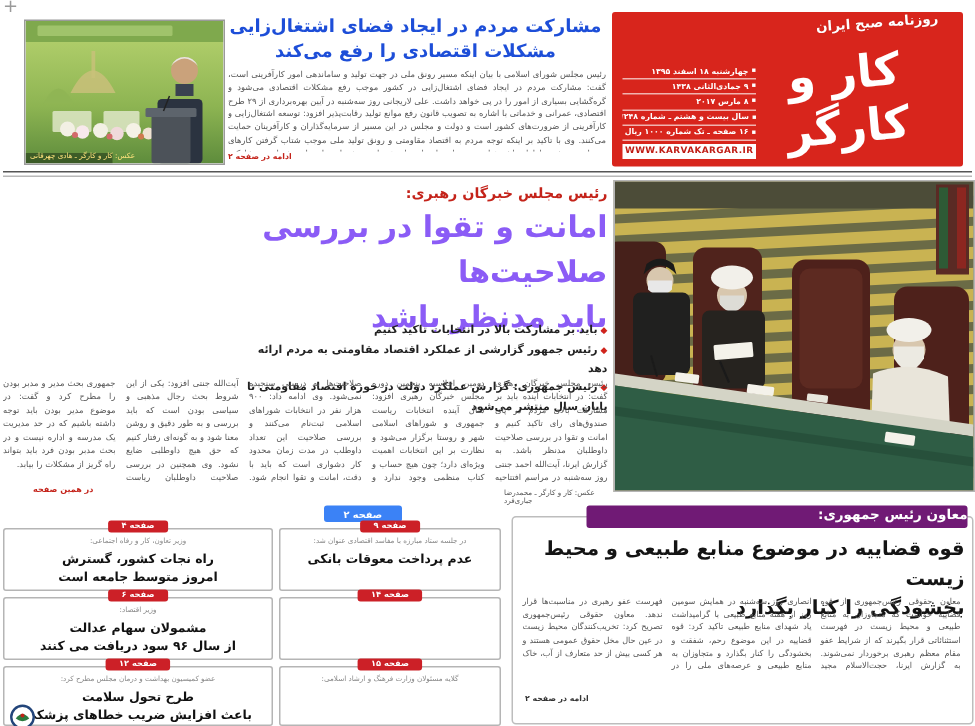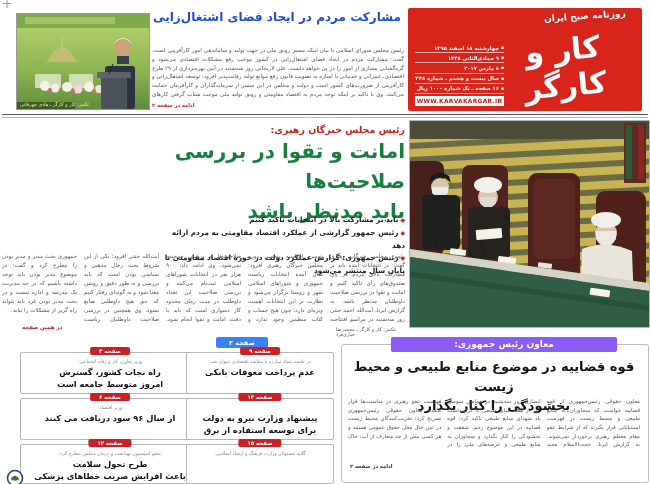--- a/index.html
+++ b/index.html
@@ -31,49 +31,49 @@
   .tl-body{left:152px;top:46px;width:252px;height:55px;font-size:5.6px;color:#555;
            text-align:justify;line-height:1.58;overflow:hidden;}
   .tl-more{left:152px;top:102px;font-size:5.2px;color:#c4231a;font-weight:bold;}
 
   .divider{left:2px;top:114px;width:646px;height:2px;border-top:1px solid #555;border-bottom:1px solid #b8b8b8;}
 
   
   .m-photo{left:409px;top:120px;width:239px;height:206px;border:1px solid #b5b5b5;overflow:hidden;background:#8a8a6a;}
   .m-caption{left:336px;top:327px;width:72px;font-size:4.8px;color:#555;text-align:left;}
   .m-kicker{left:155px;top:124px;width:250px;text-align:right;color:#c4231a;font-weight:bold;font-size:9.5px;}
-  .m-head{left:150px;top:136px;width:255px;text-align:right;color:#15803d;font-weight:bold;
+  .m-head{left:150px;top:136px;width:255px;text-align:right;color:#8b5cf6;font-weight:bold;
           font-size:20px;line-height:1.5;letter-spacing:-0.5px;}
   .m-bullets{left:158px;top:214px;width:247px;}
   .m-bullet{font-size:7.3px;font-weight:bold;color:#222;line-height:1.75;text-align:right;}
   .m-bullet .mk{color:#d0241c;font-size:6px;margin-left:2px;}
   .m-body{left:2px;top:252px;width:403px;height:72px;font-size:5.6px;color:#555;text-align:justify;
           line-height:1.6;column-count:5;column-gap:7px;overflow:hidden;}
   .m-more{left:22px;top:324px;font-size:5.4px;color:#c4231a;font-weight:bold;}
   .m-badge{left:216px;top:337px;background:#3b82f6;color:#fff;font-size:6.5px;font-weight:bold;
            padding:1.5px 13px;border-radius:2px;}
 
   
   .vp-box{left:341px;top:344px;width:306px;height:137px;border:1px solid #bdbdbd;border-radius:3px;background:#fff;}
-  .vp-banner{left:391px;top:337px;width:226px;height:15px;background:#8b5cf6;color:#fff;
-             font-size:9px;font-weight:bold;text-align:center;line-height:15px;border-radius:2px;z-index:2;}
-  .vp-head{left:345px;top:357px;width:298px;text-align:center;color:#141414;font-weight:bold;
+  .vp-banner{left:391px;top:337px;width:254px;height:15px;background:#701a75;color:#fff;
+             font-size:9px;font-weight:bold;line-height:15px;border-radius:2px;z-index:2;}
+  .vp-head{left:345px;top:357px;width:298px;text-align:right;color:#141414;font-weight:bold;
            font-size:13px;line-height:1.5;}
   .vp-body{left:348px;top:397px;width:292px;height:60px;font-size:5.4px;color:#555;text-align:justify;
            line-height:1.6;column-count:3;column-gap:6px;overflow:hidden;}
   .vp-more{left:350px;top:463px;font-size:5.2px;color:#333;font-weight:bold;}
 
   
   .brief{background:#fff;border:1px solid #b5b5b5;border-radius:2px;}
   .b-badge{position:absolute;top:-6px;left:50%;transform:translateX(-50%);background:#cc2027;color:#fff;
            font-size:5.5px;font-weight:bold;padding:1px 9px;border-radius:2px;white-space:nowrap;}
   .b-kicker{margin-top:6px;font-size:4.8px;color:#888;text-align:center;line-height:1.3;min-height:6px;}
   .b-head{font-size:8.3px;font-weight:bold;color:#111;text-align:center;line-height:1.45;margin-top:1px;}
 
-  .colA{left:20px;width:178px;}
+  .colA{left:2px;width:178px;}
   .colB{left:186px;width:146px;}
   .row1{top:352px;height:40px;}
   .row2{top:398px;height:40px;}
   .row3{top:444px;height:38px;}
 
   .emblem{left:6px;top:469px;width:18px;height:18px;}
 </style>
 </head>
 <body>
 
@@ -145,20 +145,21 @@
       </g>
       <rect x="84" y="62" width="26" height="33" rx="2" fill="#4c5259"></rect>
       <rect x="80" y="58" width="34" height="6" rx="1" fill="#5d646c"></rect>
       <line x1="96" y1="50" x2="92" y2="60" stroke="#222" stroke-width="1"></line>
       <rect x="0" y="88" width="58" height="7" fill="rgba(30,50,20,0.55)"></rect>
     </svg>
     <div class="tl-caption">عکس: کار و کارگر ـ هادی چهرقانی</div>
   </div>
   <div class="abs tl-head">
     <div>مشارکت مردم در ایجاد فضای اشتغال‌زایی</div>
+    <div>مشکلات اقتصادی را رفع می‌کند</div>
   </div>
   <div class="abs tl-body">رئیس مجلس شورای اسلامی با بیان اینکه مسیر رونق ملی در جهت تولید و ساماندهی امور کارآفرینی است، گفت: مشارکت مردم در ایجاد فضای اشتغال‌زایی در کشور موجب رفع مشکلات اقتصادی می‌شود و گره‌گشایی بسیاری از امور را در پی خواهد داشت. علی لاریجانی روز سه‌شنبه در آیین بهره‌برداری از ۲۹ طرح اقتصادی، عمرانی و خدماتی با اشاره به تصویب قانون رفع موانع تولید رقابت‌پذیر افزود: توسعه اشتغال‌زایی و کارآفرینی از ضرورت‌های کشور است و دولت و مجلس در این مسیر از سرمایه‌گذاران و کارآفرینان حمایت می‌کنند. وی با تاکید بر اینکه توجه مردم به اقتصاد مقاومتی و رونق تولید ملی موجب شتاب گرفتن کارهای زیربنایی می‌شود، اظهار داشت: امروز بسیاری از طرح‌های عمرانی و خدماتی با حمایت خیران و مشارکت مردم به بهره‌برداری می‌رسد و همین ظرفیت می‌تواند زمینه رفع مشکلات اقتصادی باشد.</div>
   <div class="abs tl-more">ادامه در صفحه ۲</div>
 
   <div class="abs divider"></div>
 
   <div class="abs m-photo">
     <svg width="239" height="206" viewBox="0 0 239 206">
       <defs>
         <pattern id="stripes" width="239" height="14" patternUnits="userSpaceOnUse" patternTransform="rotate(-3)">
@@ -244,20 +245,21 @@
     <div class="b-kicker">وزیر تعاون، کار و رفاه اجتماعی:</div>
     <div class="b-head">
       <div>راه نجات کشور، گسترش</div>
         <div>امروز متوسط جامعه است</div>
     </div>
   </div>
   <div class="abs brief colA row2">
     <div class="b-badge">صفحه ۶</div>
     <div class="b-kicker">وزیر اقتصاد:</div>
     <div class="b-head">
+      <div>مشمولان سهام عدالت</div>
         <div>از سال ۹۶ سود دریافت می کنند</div>
     </div>
   </div>
   <div class="abs brief colA row3">
     <div class="b-badge">صفحه ۱۲</div>
     <div class="b-kicker">عضو کمیسیون بهداشت و درمان مجلس مطرح کرد:</div>
     <div class="b-head">
       <div>طرح تحول سلامت</div>
         <div>باعث افزایش ضریب خطاهای پزشکی</div>
     </div>
@@ -266,24 +268,20 @@
   <div class="abs brief colB row1">
     <div class="b-badge">صفحه ۹</div>
     <div class="b-kicker">در جلسه ستاد مبارزه با مفاسد اقتصادی عنوان شد:</div>
     <div class="b-head">
         <div>عدم پرداخت معوقات بانکی</div>
     </div>
   </div>
   <div class="abs brief colB row2">
     <div class="b-badge">صفحه ۱۴</div>
     <div class="b-kicker"></div>
-    <div class="b-head">
-      <div>پیشنهاد وزارت نیرو به دولت</div>
-        <div>برای توسعه استفاده از برق</div>
-    </div>
   </div>
   <div class="abs brief colB row3">
     <div class="b-badge">صفحه ۱۵</div>
     <div class="b-kicker">گلایه مسئولان وزارت فرهنگ و ارشاد اسلامی:</div>
   </div>
 
   <div class="abs emblem">
     <svg width="18" height="18" viewBox="0 0 18 18">
       <circle cx="9" cy="9" r="7.5" fill="#ffffff" stroke="#23457a" stroke-width="1.6"></circle>
       <path d="M4.5 10 Q9 4 13.5 10 Q9 13.5 4.5 10 Z" fill="#2c7a3f"></path>

